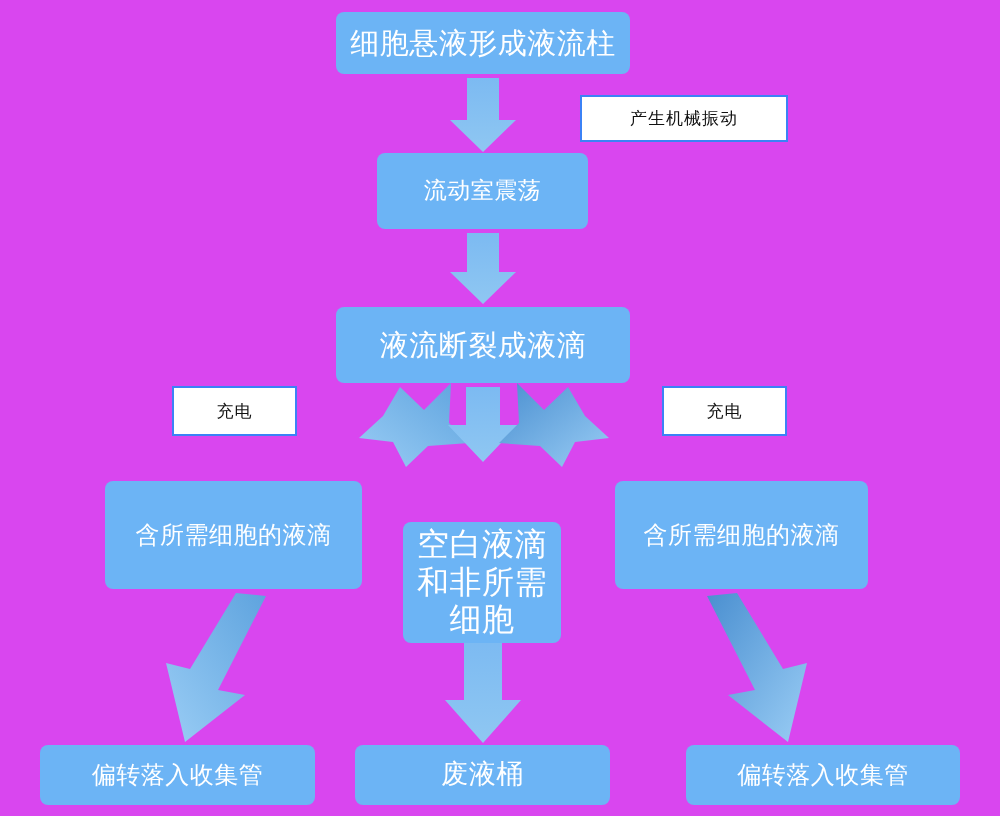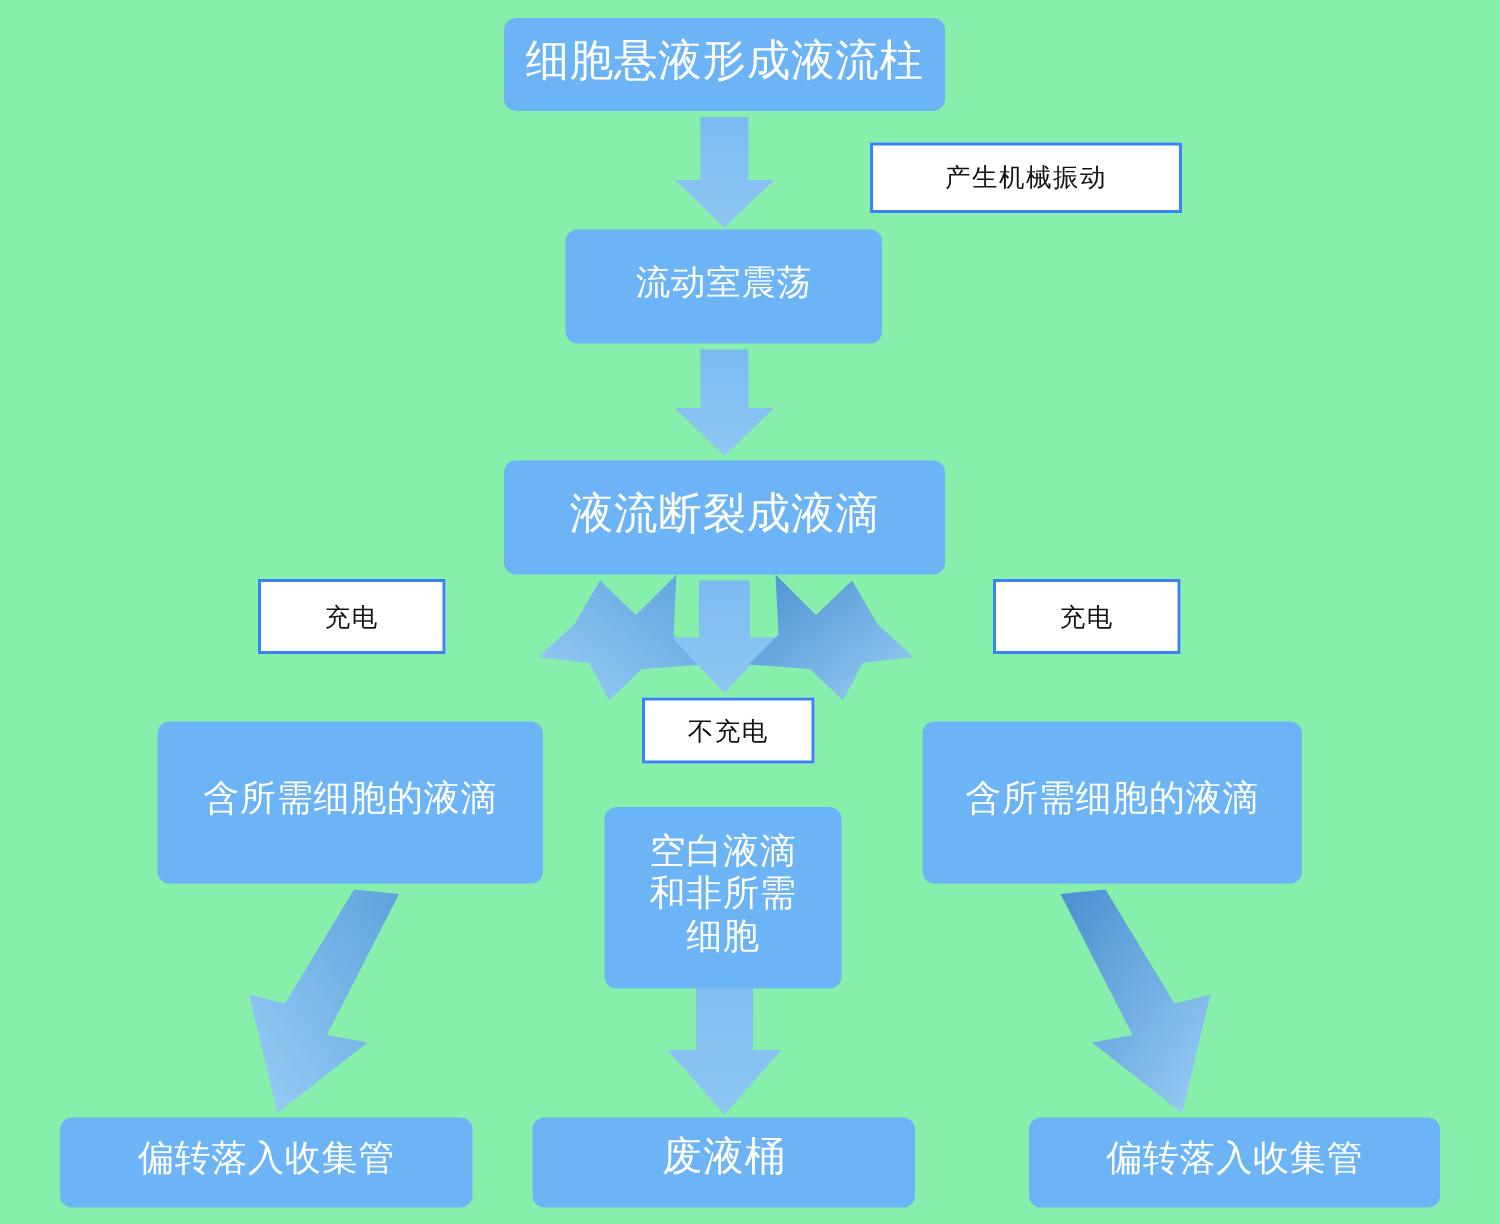--- a/index.html
+++ b/index.html
@@ -5,22 +5,22 @@
 <style>
   html, body {
     margin: 0;
     padding: 0;
     background: #ffffff;
   }
   #canvas {
     position: relative;
     width: 1000px;
     height: 816px;
-    background: #86efac;
-    font-family: Liberation Mono, monospace;
+    background: #d946ef;
+    font-family: Liberation Serif, serif;
     overflow: hidden;
   }
   .node {
     position: absolute;
     box-sizing: border-box;
     background: #6CB4F5;
     border-radius: 8px;
     color: #ffffff;
     display: flex;
     align-items: center;
@@ -110,33 +110,32 @@
   </svg>
 
   <div class="node" style="left:336px; top:12px; width:294px; height:62px; font-size:29px;">细胞悬液形成液流柱</div>
 
   <div class="node" style="left:377px; top:153px; width:211px; height:76px; font-size:23px;">流动室震荡</div>
 
   <div class="node" style="left:336px; top:307px; width:294px; height:76px; font-size:29px;">液流断裂成液滴</div>
 
   <div class="node" style="left:105px; top:481px; width:257px; height:108px; font-size:24px;">含所需细胞的液滴</div>
 
-  <div class="node" style="left:403px; top:538px; width:158px; height:121px; font-size:24px;">空白液滴
+  <div class="node" style="left:403px; top:522px; width:158px; height:121px; font-size:32px;">空白液滴
 和非所需
 细胞</div>
 
   <div class="node" style="left:615px; top:481px; width:253px; height:108px; font-size:24px;">含所需细胞的液滴</div>
 
   <div class="node" style="left:40px; top:745px; width:275px; height:60px; font-size:24px;">偏转落入收集管</div>
 
   <div class="node" style="left:355px; top:745px; width:255px; height:60px; font-size:27px;">废液桶</div>
 
   <div class="node" style="left:686px; top:745px; width:274px; height:60px; font-size:24px;">偏转落入收集管</div>
 
   <div class="label-box" style="left:580px; top:95px; width:208px; height:47px;">产生机械振动</div>
 
   <div class="label-box" style="left:172px; top:386px; width:125px; height:50px;">充电</div>
 
-  <div class="label-box" style="left:428px; top:465px; width:115px; height:44px;">不充电</div>
 
   <div class="label-box" style="left:662px; top:386px; width:125px; height:50px;">充电</div>
 
 </div>
 
 </body></html>

